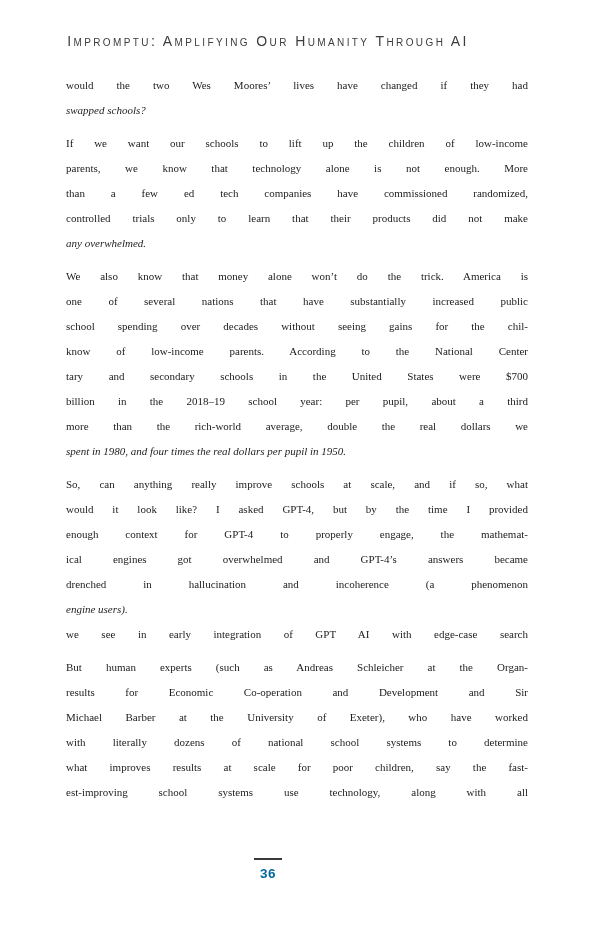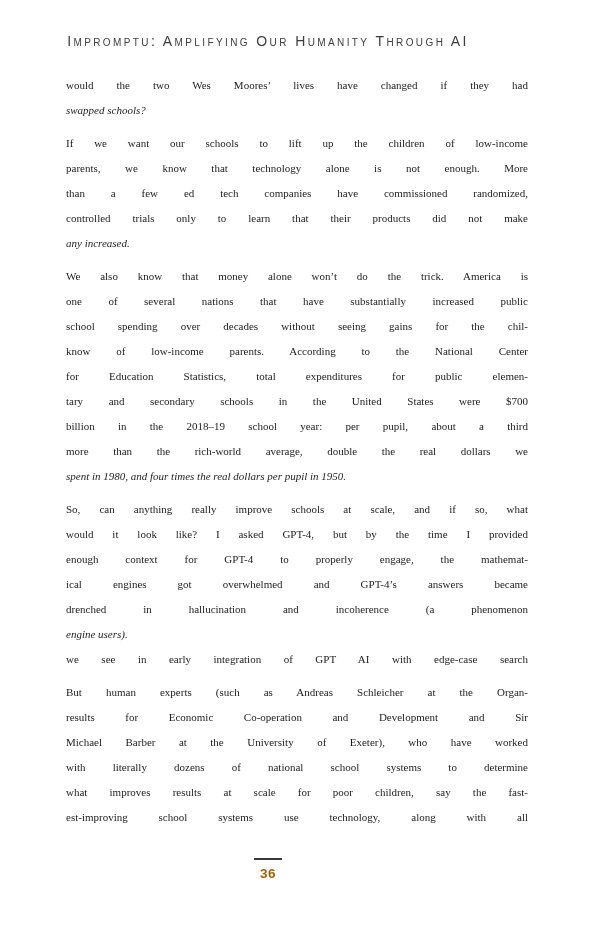--- a/index.html
+++ b/index.html
@@ -63,49 +63,48 @@
     width: 28px;
     height: 2px;
     margin: 0 auto 6px auto;
     background: #3a3a3a;
   }
   .page-number {
     font-family: "Liberation Sans", sans-serif;
     font-size: 13.5px;
     font-weight: 700;
     letter-spacing: 0.5px;
-    color: #a16207;
+    color: #0369a1;
   }
 </style>
 </head>
 <body>
 
 <div class="page">
   <header class="running-head">
     <span>Impromptu: Amplifying Our Humanity Through AI</span>
   </header>
 
   <main class="text-block" id="body-text">
       <p class="para">
         <span class="line just">would the two Wes Moores’ lives have changed if they had</span>
         <span class="line last">swapped schools?</span>
       </p>
       <p class="para">
         <span class="line just">If we want our schools to lift up the children of low-income</span>
         <span class="line just">parents, we know that technology alone is not enough. More</span>
         <span class="line just">than a few ed tech companies have commissioned randomized,</span>
         <span class="line just">controlled trials only to learn that their products did not make</span>
-        <span class="line last">any increased.</span>
+        <span class="line last">any overwhelmed.</span>
       </p>
       <p class="para">
         <span class="line just">We also know that money alone won’t do the trick. America is</span>
         <span class="line just">one of several nations that have substantially increased public</span>
         <span class="line just">school spending over decades without seeing gains for the chil-</span>
         <span class="line just">know of low-income parents. According to the National Center</span>
-        <span class="line just">for Education Statistics, total expenditures for public elemen-</span>
         <span class="line just">tary and secondary schools in the United States were $700</span>
         <span class="line just">billion in the 2018–19 school year: per pupil, about a third</span>
         <span class="line just">more than the rich-world average, double the real dollars we</span>
         <span class="line last">spent in 1980, and four times the real dollars per pupil in 1950.</span>
       </p>
       <p class="para">
         <span class="line just">So, can anything really improve schools at scale, and if so, what</span>
         <span class="line just">would it look like? I asked GPT-4, but by the time I provided</span>
         <span class="line just">enough context for GPT-4 to properly engage, the mathemat-</span>
         <span class="line just">ical engines got overwhelmed and GPT-4’s answers became</span>

